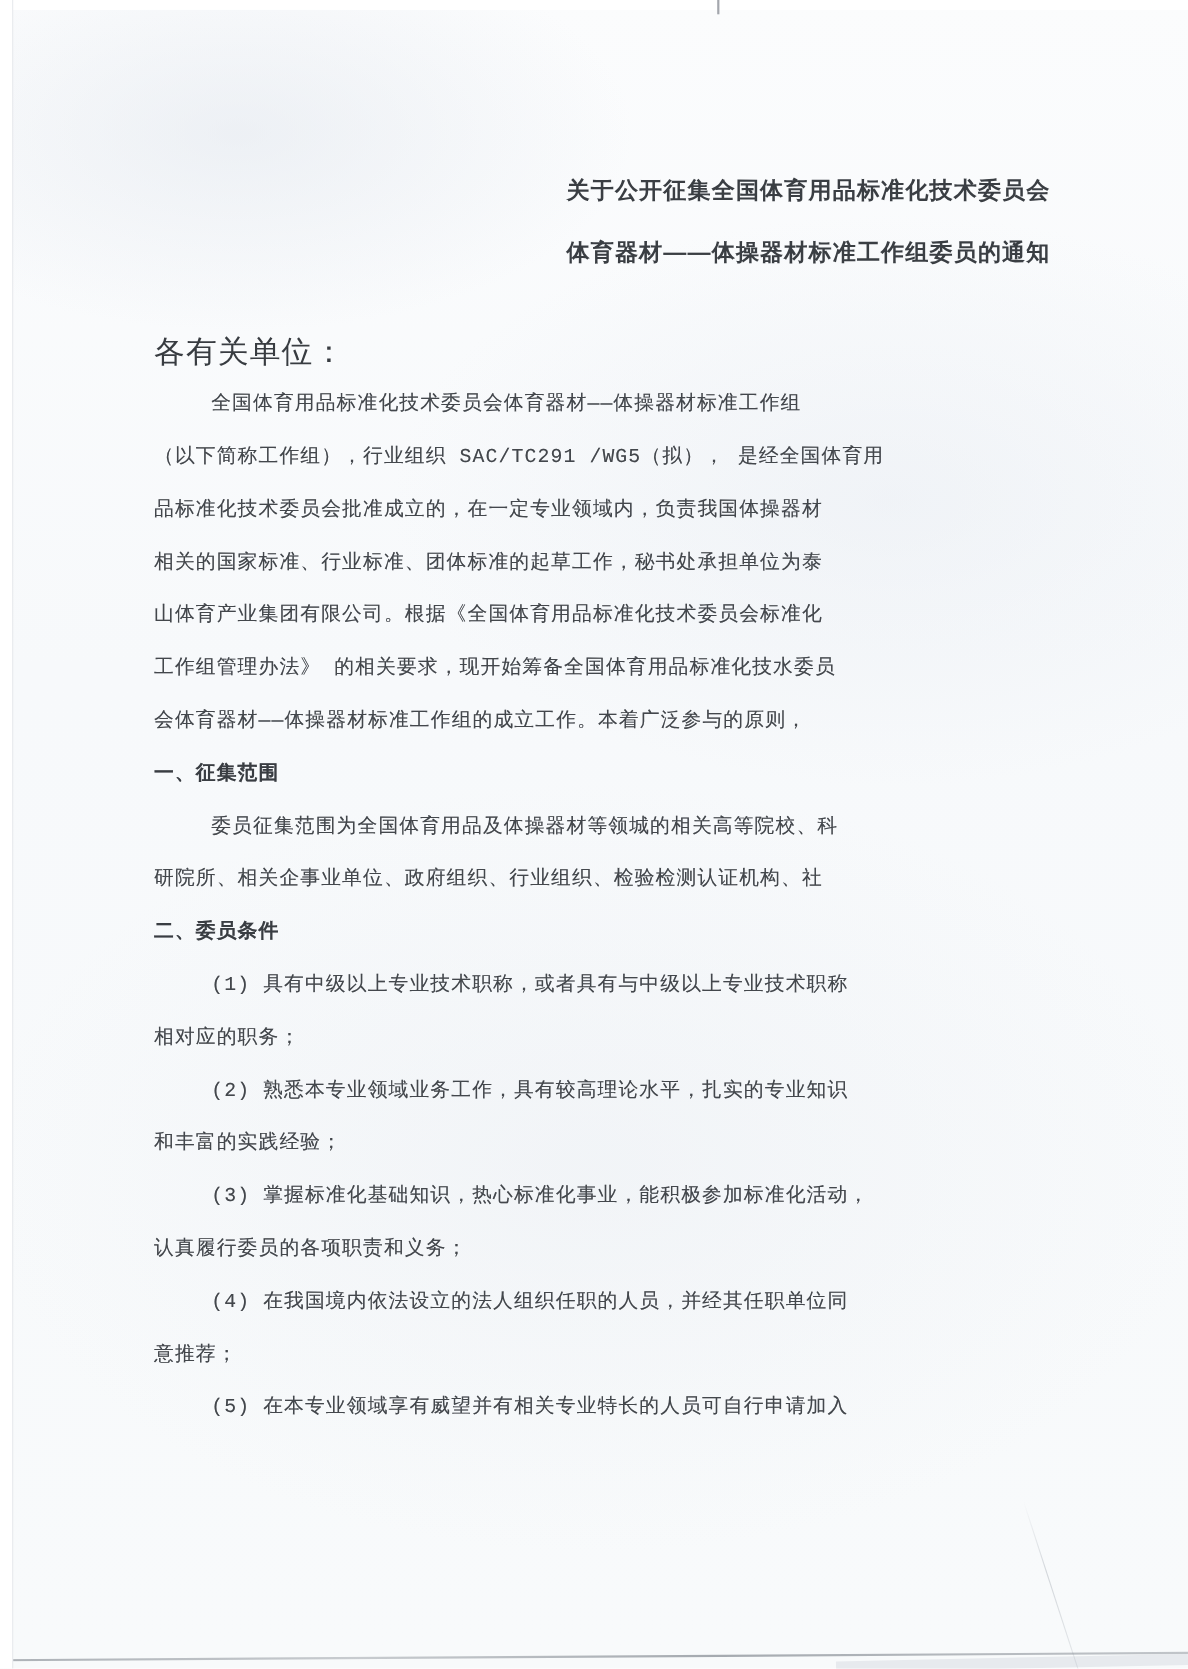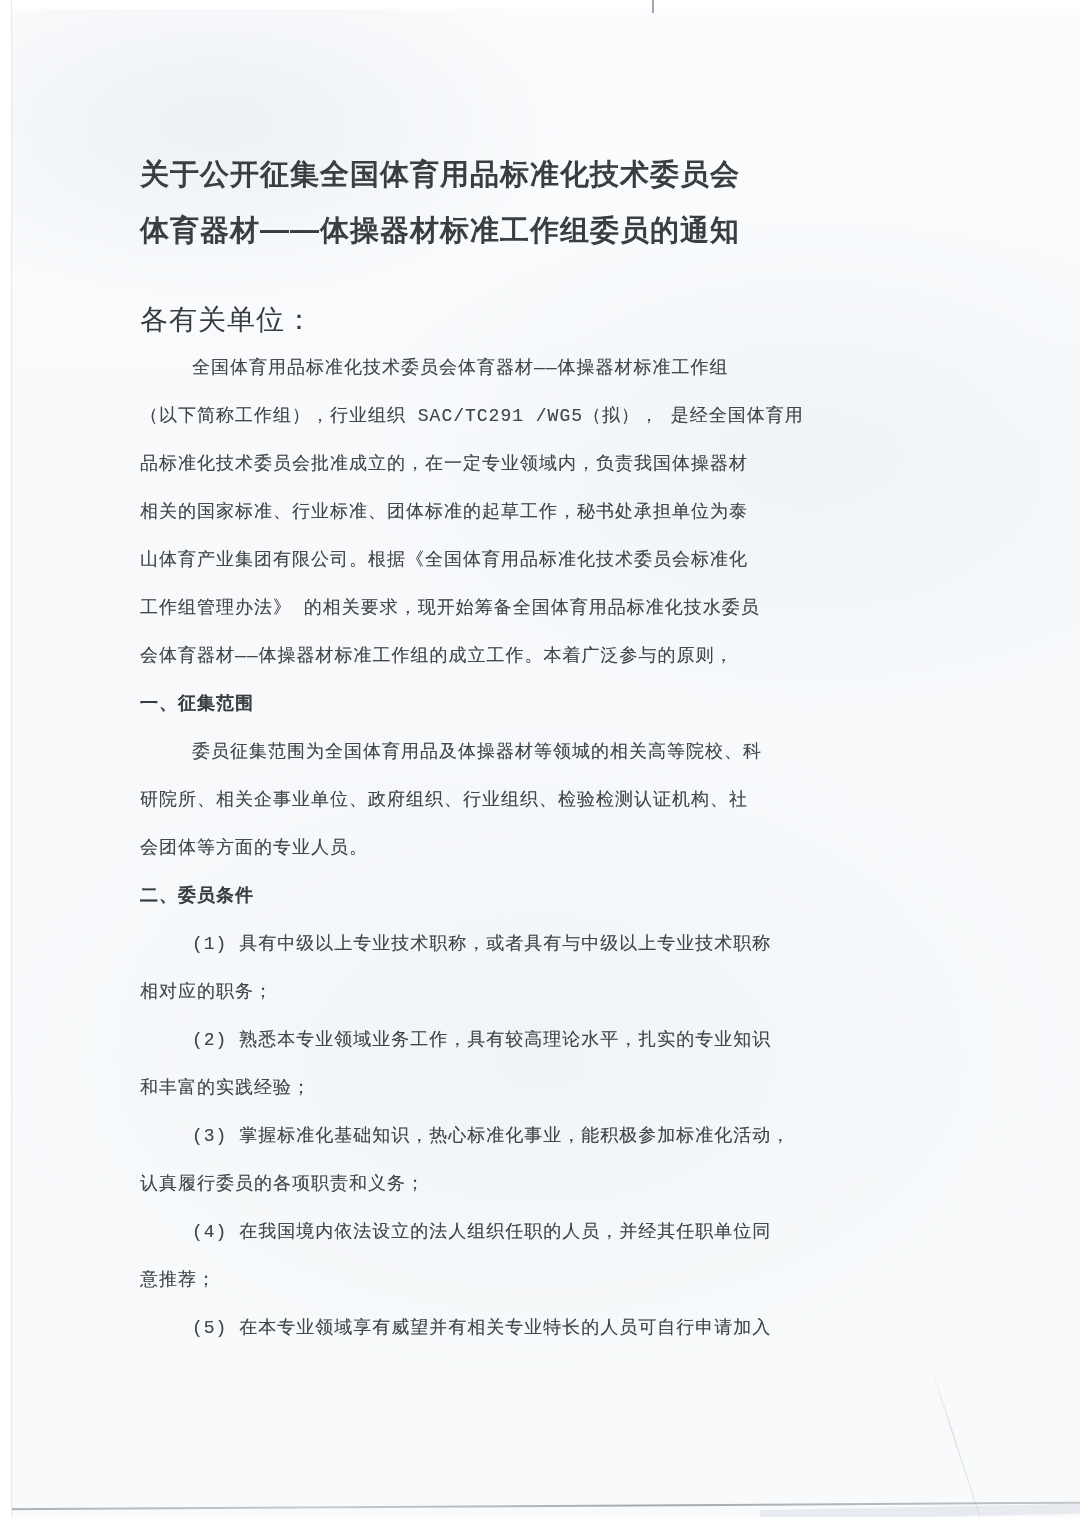--- a/index.html
+++ b/index.html
@@ -67,24 +67,24 @@
   .doc {
     position: absolute;
     left: 140px;
     top: 146px;
     width: 815px;
     color: #3f4347;
     z-index: 2;
   }
   .title { margin: 0; padding: 0; }
   .title-line {
-    font-size: 29px;
+    font-size: 21px;
     font-weight: bold;
     line-height: 56px;
-    text-align: left;
+    text-align: right;
     letter-spacing: 1px;
     color: #3a3e43;
   }
   .salutation {
     margin-top: 38px;
     font-size: 28px;
     font-weight: normal;
     line-height: 48px;
     letter-spacing: 1px;
     color: #383c41;
@@ -124,21 +124,20 @@
         <div class="line indent">全国体育用品标准化技术委员会体育器材——体操器材标准工作组</div>
         <div class="line">（以下简称工作组），行业组织 SAC/TC291 /WG5（拟）， 是经全国体育用</div>
         <div class="line">品标准化技术委员会批准成立的，在一定专业领域内，负责我国体操器材</div>
         <div class="line">相关的国家标准、行业标准、团体标准的起草工作，秘书处承担单位为泰</div>
         <div class="line">山体育产业集团有限公司。根据《全国体育用品标准化技术委员会标准化</div>
         <div class="line">工作组管理办法》 的相关要求，现开始筹备全国体育用品标准化技水委员</div>
         <div class="line">会体育器材——体操器材标准工作组的成立工作。本着广泛参与的原则，</div>
         <div class="line heading">一、征集范围</div>
         <div class="line indent">委员征集范围为全国体育用品及体操器材等领城的相关高等院校、科</div>
         <div class="line">研院所、相关企事业单位、政府组织、行业组织、检验检测认证机构、社</div>
-        <div class="line">会团体等方面的专业人员。</div>
         <div class="line heading">二、委员条件</div>
         <div class="line indent">(1) 具有中级以上专业技术职称，或者具有与中级以上专业技术职称</div>
         <div class="line">相对应的职务；</div>
         <div class="line indent">(2) 熟悉本专业领域业务工作，具有较高理论水平，扎实的专业知识</div>
         <div class="line">和丰富的实践经验；</div>
         <div class="line indent">(3) 掌握标准化基础知识，热心标准化事业，能积极参加标准化活动，</div>
         <div class="line">认真履行委员的各项职责和义务；</div>
         <div class="line indent">(4) 在我国境内依法设立的法人组织任职的人员，并经其任职单位同</div>
         <div class="line">意推荐；</div>
         <div class="line indent">(5) 在本专业领域享有威望并有相关专业特长的人员可自行申请加入</div>

